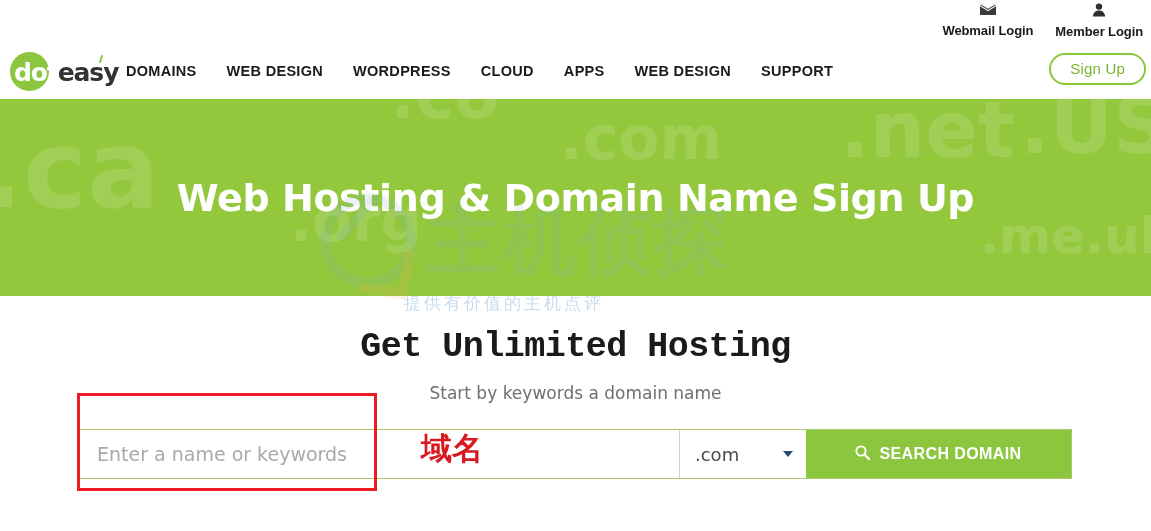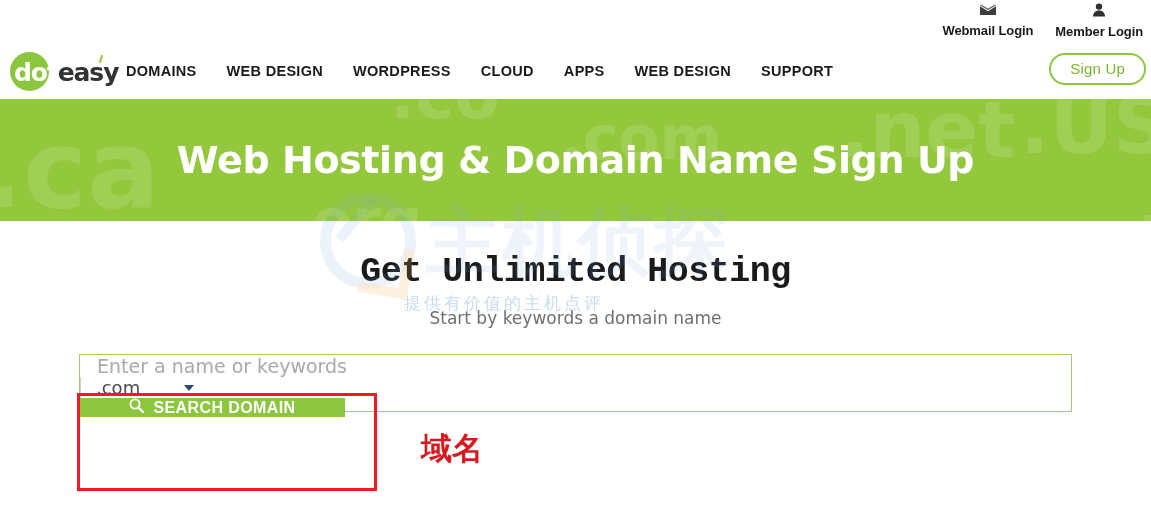--- a/index.html
+++ b/index.html
@@ -105,21 +105,21 @@
     background: #ffffff;
     font-size: 15px;
     padding: 5px 19px 6px;
     cursor: pointer;
     font-family: "Liberation Sans", sans-serif;
     letter-spacing: 0.2px;
   }
 
   
   .hero {
-    height: 122px;
+    height: 197px;
     background: #93C83D;
     position: relative;
     overflow: hidden;
     display: flex;
     align-items: center;
     justify-content: center;
   }
   .hero-title {
     font-size: 38px;
     font-weight: bold;
@@ -230,24 +230,23 @@
 
   
   .search-wrap {
     position: relative;
     margin: 26px auto 0;
     width: 993px;
     height: 50px;
   }
   .search-row {
     display: flex;
-    height: 58px;
+    height: 50px;
     border: 1px solid #A8C96A;
     background: #ffffff;
-    flex-direction: column;
   }
   .search-input {
     flex: 1;
     border: none;
     outline: none;
     font-size: 19px;
     color: #555;
     padding-left: 17px;
     background: transparent;
     font-family: "DejaVu Sans", sans-serif;

